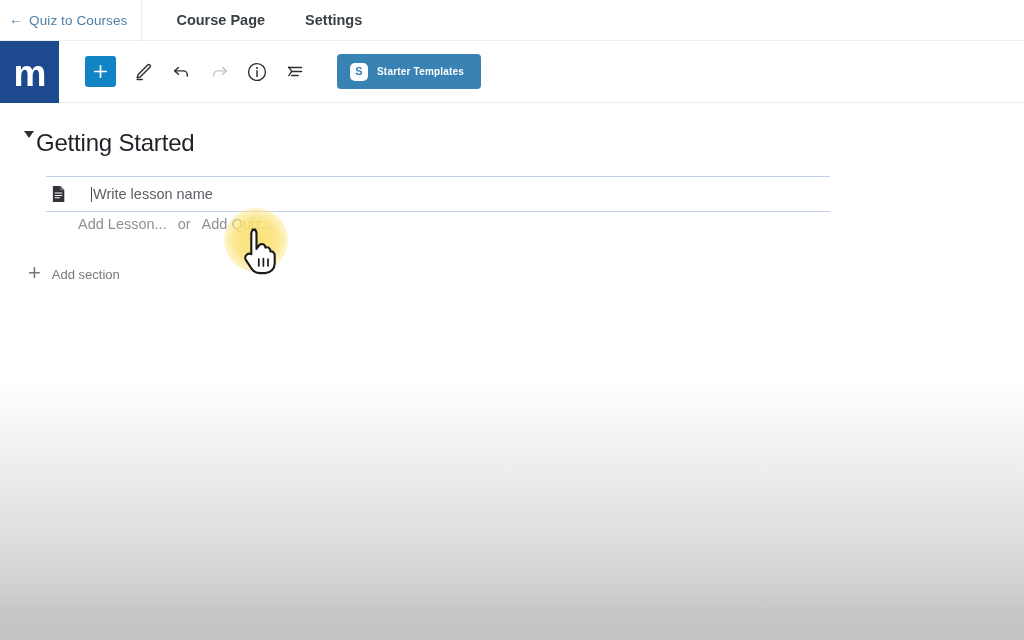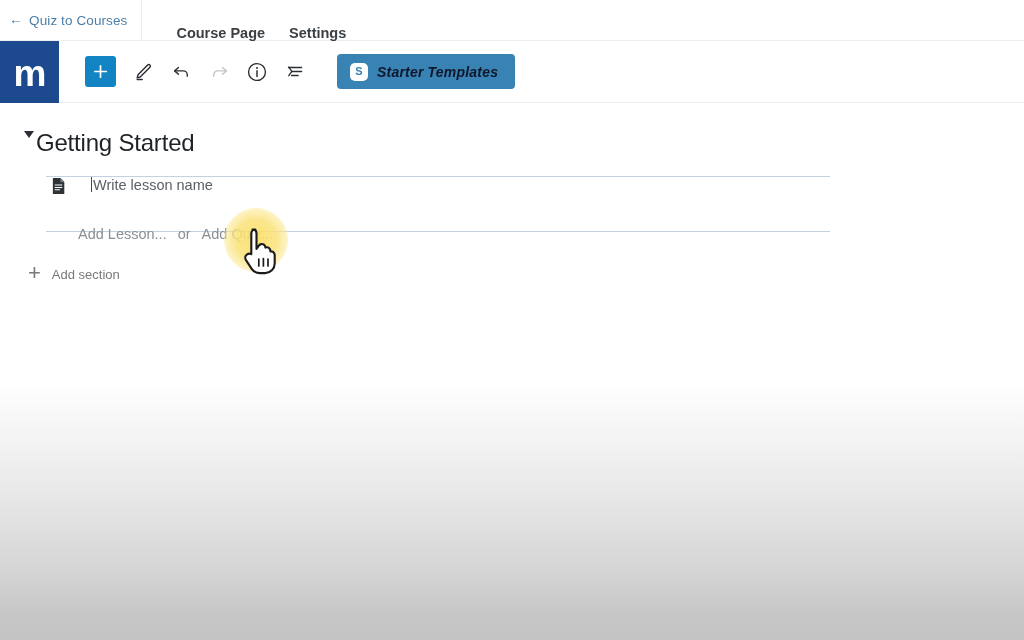--- a/index.html
+++ b/index.html
@@ -59,24 +59,24 @@
     top: -1px;
   }
   .nav-divider {
     width: 1px;
     height: 41px;
     background: #ececec;
     margin-left: 14px;
   }
   .tabs {
     display: flex;
-    align-items: flex-end;
+    align-items: center;
     height: 41px;
     margin-left: 22px;
-    gap: 0;
+    gap: 16px;
   }
   .tab {
     position: relative;
     display: flex;
     align-items: center;
     padding: 0 12px;
     font-size: 14.5px;
     font-weight: bold;
     color: #3b4045;
     cursor: pointer;
@@ -165,26 +165,25 @@
     color: #3982b4;
     font-size: 11px;
     font-weight: bold;
     display: flex;
     align-items: center;
     justify-content: center;
     line-height: 1;
     flex: 0 0 auto;
   }
   .starter-label {
-    color: #0f172a;
-    font-size: 14px;
+    color: #ffffff;
+    font-size: 10px;
     font-weight: bold;
     letter-spacing: .2px;
     white-space: nowrap;
-    font-style: italic;
   }
 
   
   .curriculum {
     position: absolute;
     top: 103px; left: 0;
     width: 1024px;
   }
   .section-head {
     display: flex;
@@ -207,46 +206,46 @@
     color: #1f2327;
     letter-spacing: -.2px;
     white-space: nowrap;
   }
 
   .lesson-row {
     position: absolute;
     top: 73px;
     left: 46px;
     width: 784px;
-    height: 56px;
+    height: 36px;
     border-top: 1.6px solid #c3d2e3;
     border-bottom: 1.6px solid #c3d2e3;
     display: flex;
-    align-items: flex-start;
+    align-items: center;
     background: transparent;
   }
   .file-icon { margin-left: 5px; display:flex; align-items:center; flex:0 0 auto; }
   .caret-text {
     display: inline-block;
     width: 1px;
     height: 15px;
     background: #4a4a4a;
     margin-left: 25px;
     margin-right: 1px;
     flex: 0 0 auto;
   }
   .lesson-placeholder {
     font-size: 14.5px;
     color: #5b6065;
     white-space: nowrap;
   }
 
   .add-row {
     position: absolute;
-    top: 123px;
+    top: 113px;
     left: 78px;
     display: flex;
     align-items: center;
     gap: 11px;
     font-size: 14.5px;
     color: #8b9095;
     justify-content: flex-end;
   }
   .add-row span { white-space: nowrap; cursor: pointer; }
   .add-row .sep { cursor: default; color: #8b9095; }

